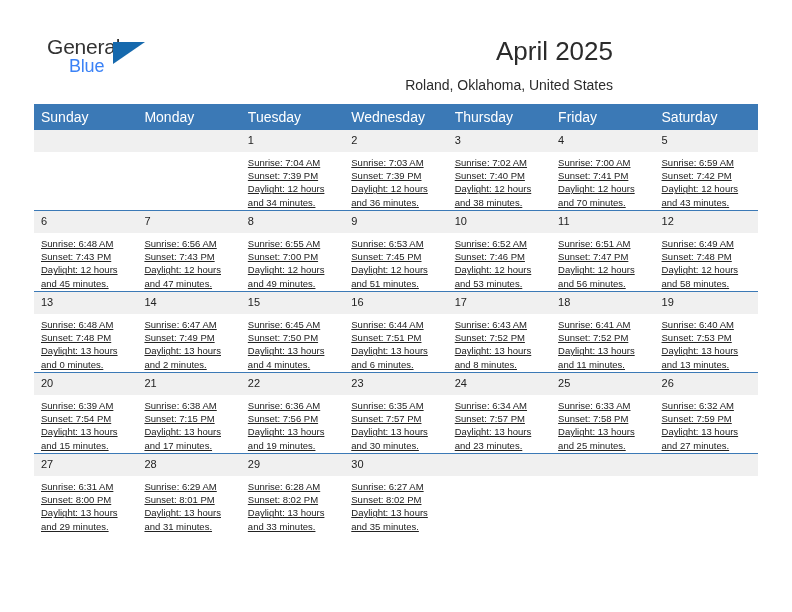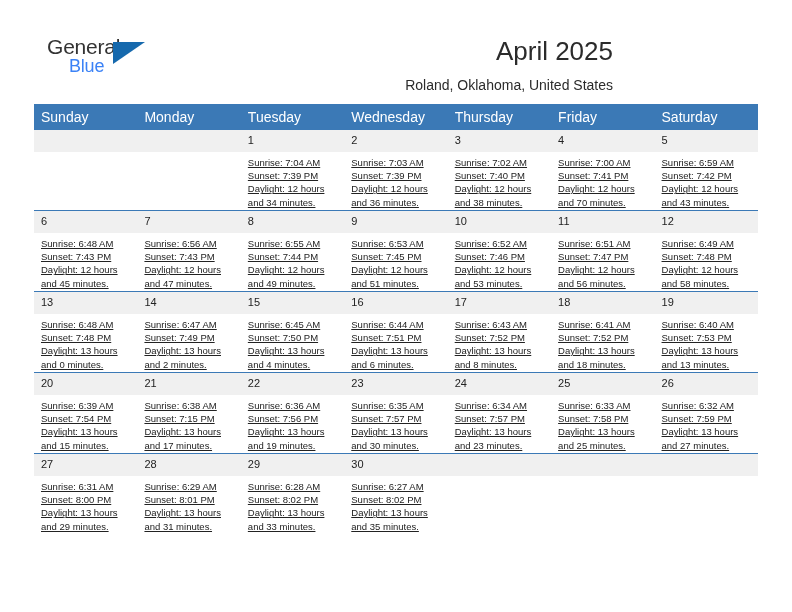--- a/index.html
+++ b/index.html
@@ -240,21 +240,21 @@
               <div>Sunrise: 6:56 AM</div>
               <div>Sunset: 7:43 PM</div>
               <div>Daylight: 12 hours</div>
               <div>and 47 minutes.</div>
             </div>
           </td>
           <td>
             <div class="daynum">8</div>
             <div class="dayinfo">
               <div>Sunrise: 6:55 AM</div>
-              <div>Sunset: 7:44 PM</div>
+              <div>Sunset: 7:00 PM</div>
               <div>Daylight: 12 hours</div>
               <div>and 49 minutes.</div>
             </div>
           </td>
           <td>
             <div class="daynum">9</div>
             <div class="dayinfo">
               <div>Sunrise: 6:53 AM</div>
               <div>Sunset: 7:45 PM</div>
               <div>Daylight: 12 hours</div>
@@ -334,21 +334,21 @@
               <div>Daylight: 13 hours</div>
               <div>and 8 minutes.</div>
             </div>
           </td>
           <td>
             <div class="daynum">18</div>
             <div class="dayinfo">
               <div>Sunrise: 6:41 AM</div>
               <div>Sunset: 7:52 PM</div>
               <div>Daylight: 13 hours</div>
-              <div>and 18 minutes.</div>
+              <div>and 11 minutes.</div>
             </div>
           </td>
           <td>
             <div class="daynum">19</div>
             <div class="dayinfo">
               <div>Sunrise: 6:40 AM</div>
               <div>Sunset: 7:53 PM</div>
               <div>Daylight: 13 hours</div>
               <div>and 13 minutes.</div>
             </div>

